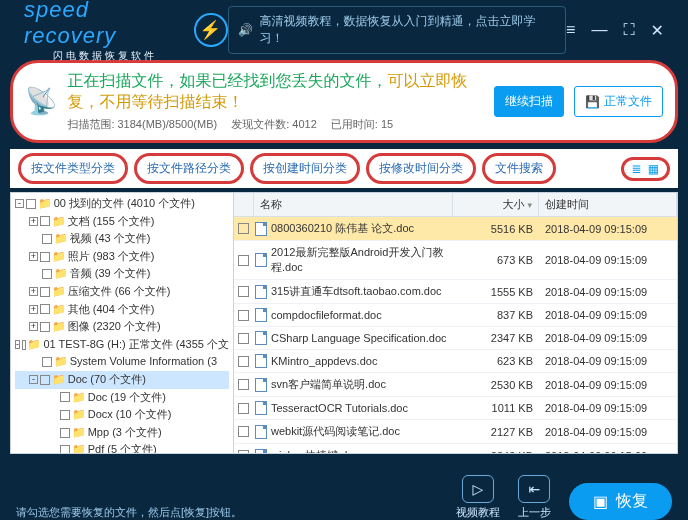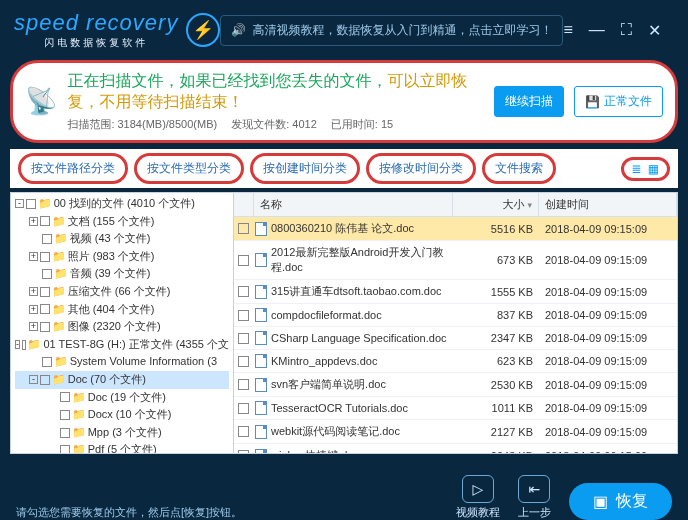--- a/index.html
+++ b/index.html
@@ -1,18 +1,18 @@
 <!DOCTYPE html>
 <html><head>
 <meta charset="utf-8">
 <style>
 *{box-sizing:border-box;margin:0;padding:0;font-family:"Microsoft YaHei",Arial,sans-serif}
 body{background:#0a2740;width:688px;height:520px;overflow:hidden;font-size:12px;color:#333}
 .shell{width:688px;height:520px;position:relative}
-.topbar{background:#0a2740;height:60px;padding:4px 14px;display:flex;align-items:center;}
+.topbar{background:#0a2740;height:60px;padding:4px 24px;display:flex;align-items:center;justify-content:space-between}
 .logo{color:#2aa8ff;font-family:cursive;font-size:22px;display:flex;flex-direction:column;align-items:center}
 .logo .brand{font-style:italic;letter-spacing:1px}
 .logo .sub{color:#e8f4ff;font-size:10px;letter-spacing:3px}
 .logo-wrap{display:flex;align-items:center;gap:8px}
 .bolt{width:34px;height:34px;border:2px solid #2aa8ff;border-radius:50%;display:flex;align-items:center;justify-content:center;color:#2aa8ff;font-size:18px}
 .promo{border:1px solid #2a5a7a;border-radius:4px;padding:6px 10px;color:#9cc9e8;display:flex;align-items:center;gap:6px;cursor:pointer}
 .winctl{display:flex;gap:16px;color:#cfe8ff;font-size:16px}
 .winctl span{cursor:pointer}
 .scanpanel{background:#fff;margin:0 10px;border-radius:4px;border:3px solid #d63b3b;border-radius:28px;padding:8px 12px;display:flex;align-items:center;gap:10px}
 .scanicon{color:#0a9cf0;font-size:26px}
@@ -94,22 +94,22 @@
       </div>
     </div>
     <div class="btn pri">继续扫描</div>
     <div class="btn sec">
       <span>💾</span>
         <span>正常文件</span>
     </div>
   </div>
 
   <div class="tabs">
+    <div class="tab">按文件类型分类</div>
     <div class="tab">按文件路径分类</div>
-    <div class="tab">按文件类型分类</div>
     <div class="tab">按创建时间分类</div>
     <div class="tab">按修改时间分类</div>
     <div class="tab">文件搜索</div>
     <div class="viewtoggle">
       <span>≣</span>
       <span>▦</span>
     </div>
   </div>
 
   <div class="content">

